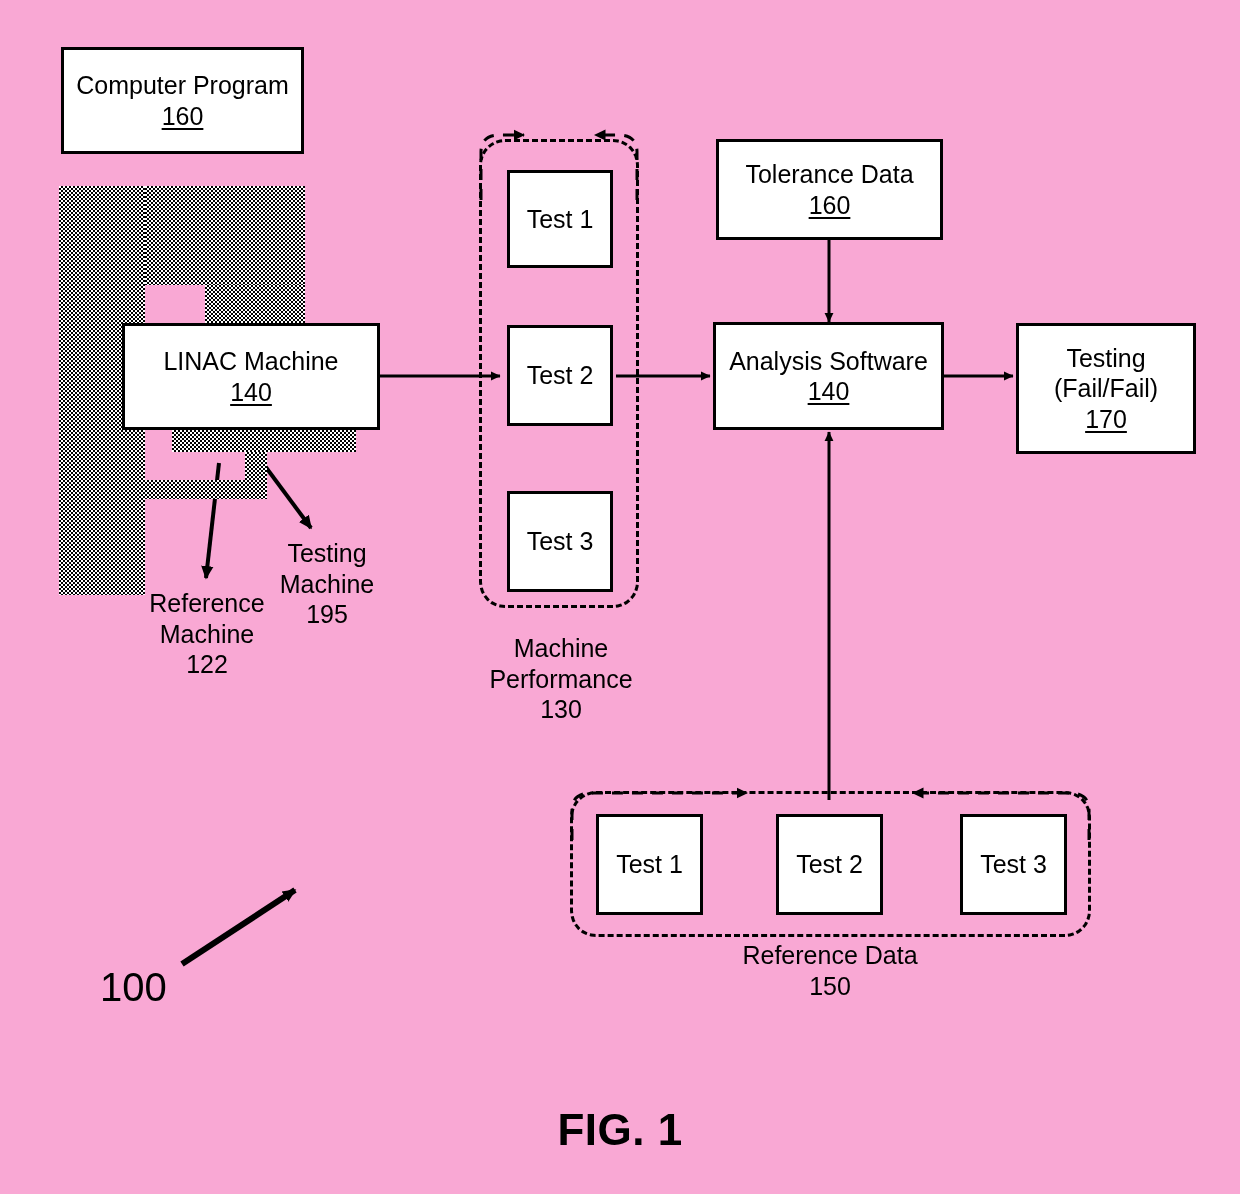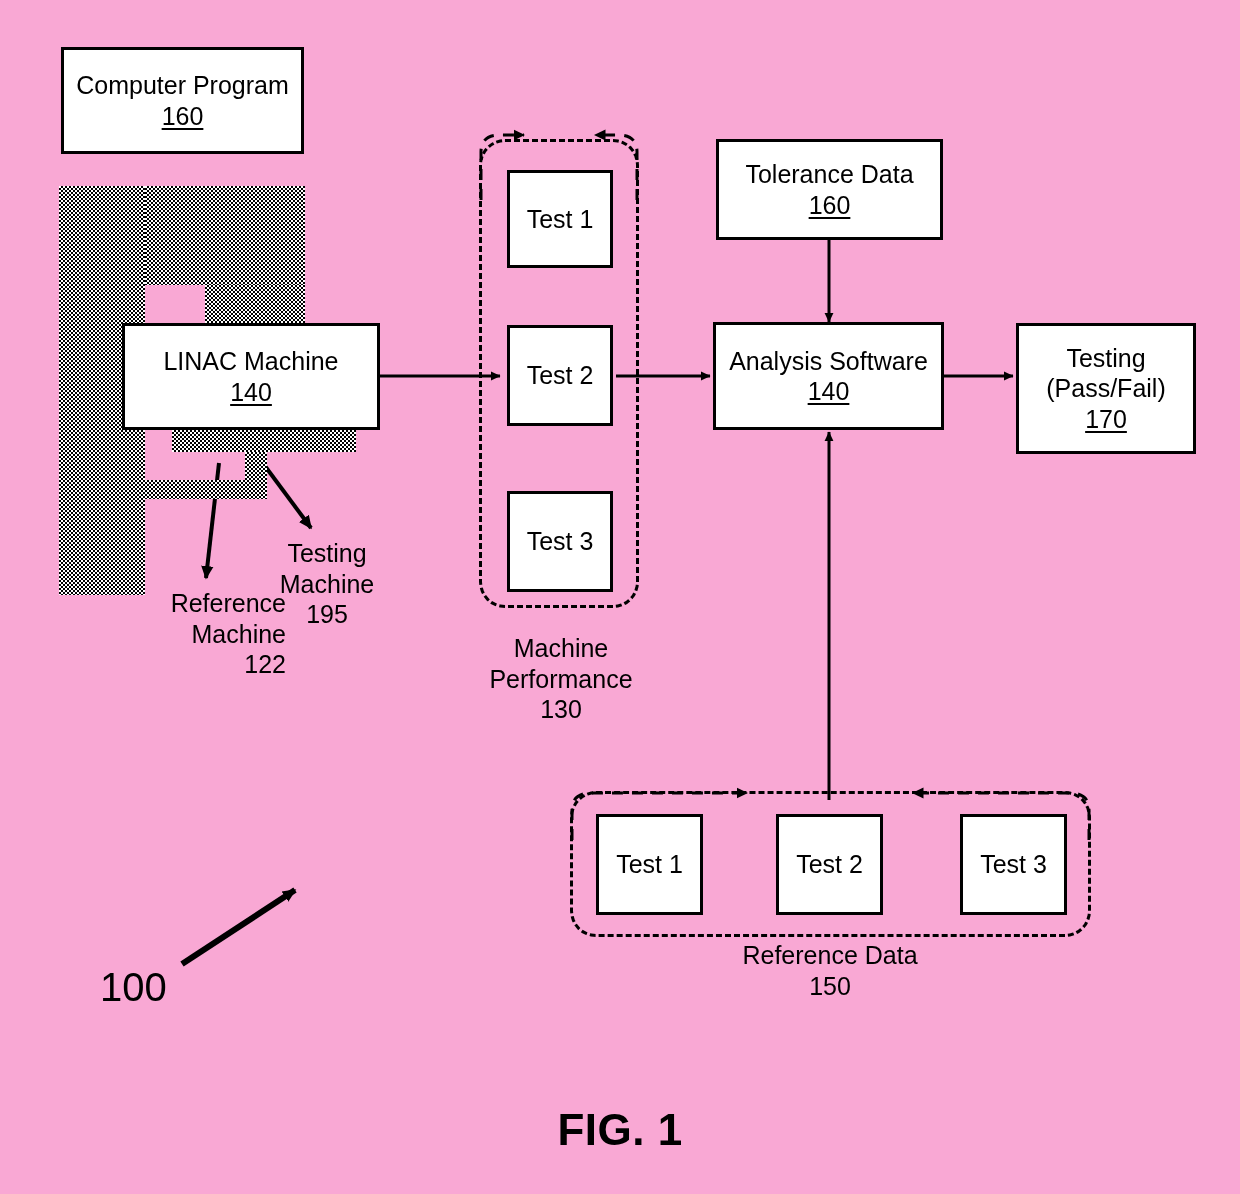--- a/index.html
+++ b/index.html
@@ -154,21 +154,21 @@
     <span class="ref-num">160</span>
   </div>
 
   <div class="box" style="left:713px; top:322px; width:231px; height:108px;">
     <span>Analysis Software</span>
     <span class="ref-num">140</span>
   </div>
 
   <div class="box" style="left:1016px; top:323px; width:180px; height:131px;">
     <span>Testing</span>
-    <span>(Pass/Fail)</span>
+    <span>(Fail/Fail)</span>
     <span class="ref-num">170</span>
   </div>
 
   <div class="dashed-group" style="left:479px; top:139px; width:160px; height:469px;"></div>
 
   <div class="box test-box" style="left:507px; top:170px; width:106px; height:98px;">
     <span>Test 1</span>
   </div>
   <div class="box test-box" style="left:507px; top:325px; width:106px; height:101px;">
     <span>Test 2</span>
@@ -189,21 +189,21 @@
   <div class="box test-box" style="left:776px; top:814px; width:107px; height:101px;">
     <span>Test 2</span>
   </div>
   <div class="box test-box" style="left:960px; top:814px; width:107px; height:101px;">
     <span>Test 3</span>
   </div>
 
   <div class="label" style="left:690px; top:940px; width:280px;">Reference Data
 150</div>
 
-  <div class="label" style="left:128px; top:588px; width:158px;text-align:right;">Reference
+  <div class="label" style="left:128px; top:588px; width:158px;">Reference
 Machine
 122</div>
 
   <div class="label" style="left:262px; top:538px; width:130px;">Testing
 Machine
 195</div>
 
   <div class="label label-big" style="left:100px; top:963px; width:120px; text-align:left;">100</div>
 
   <div class="fig-caption" style="left:470px; top:1105px; width:300px;">FIG. 1</div>

